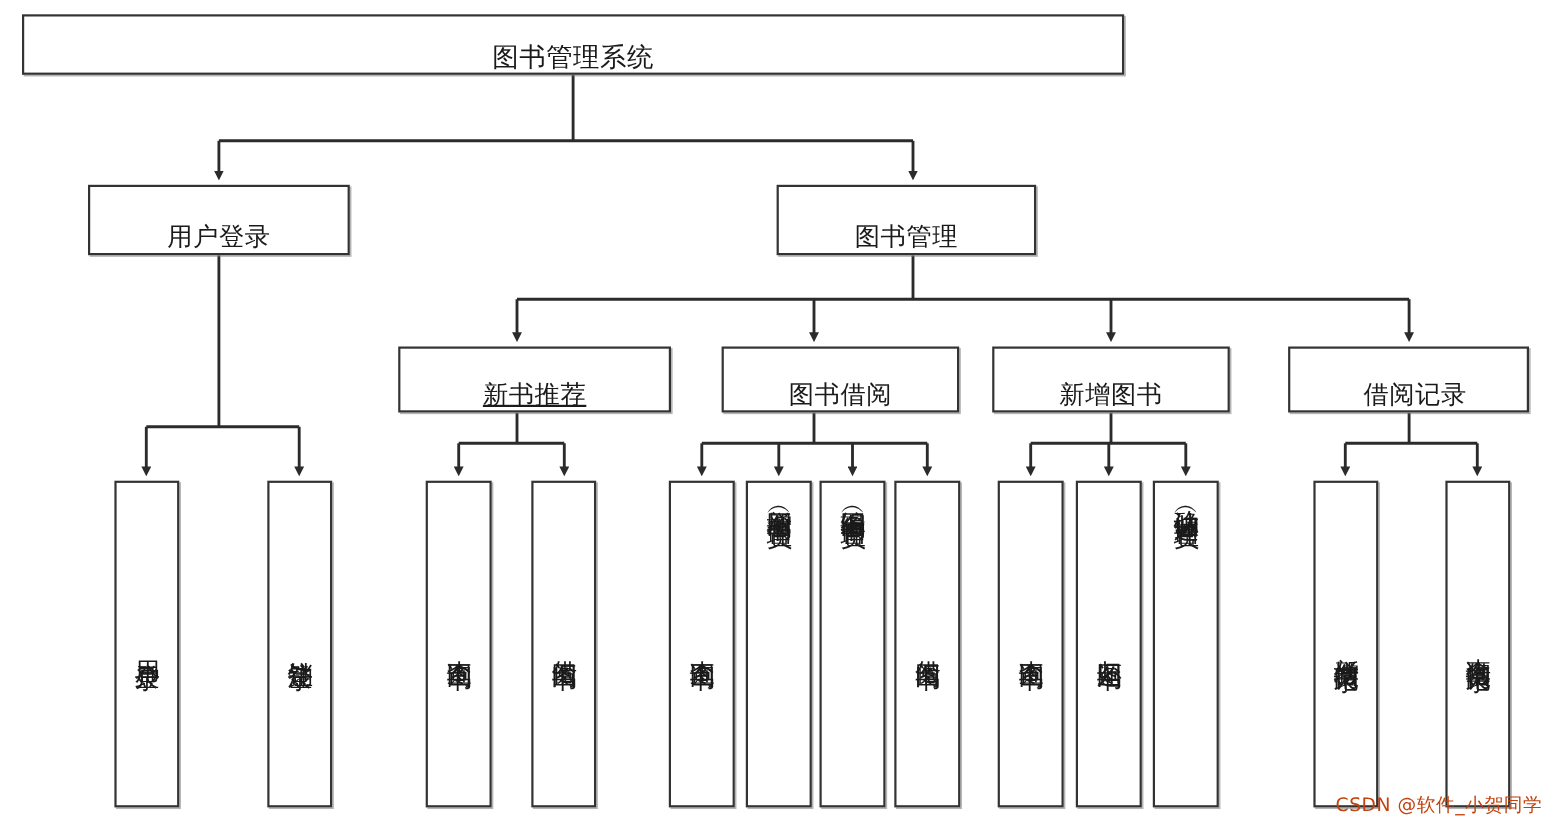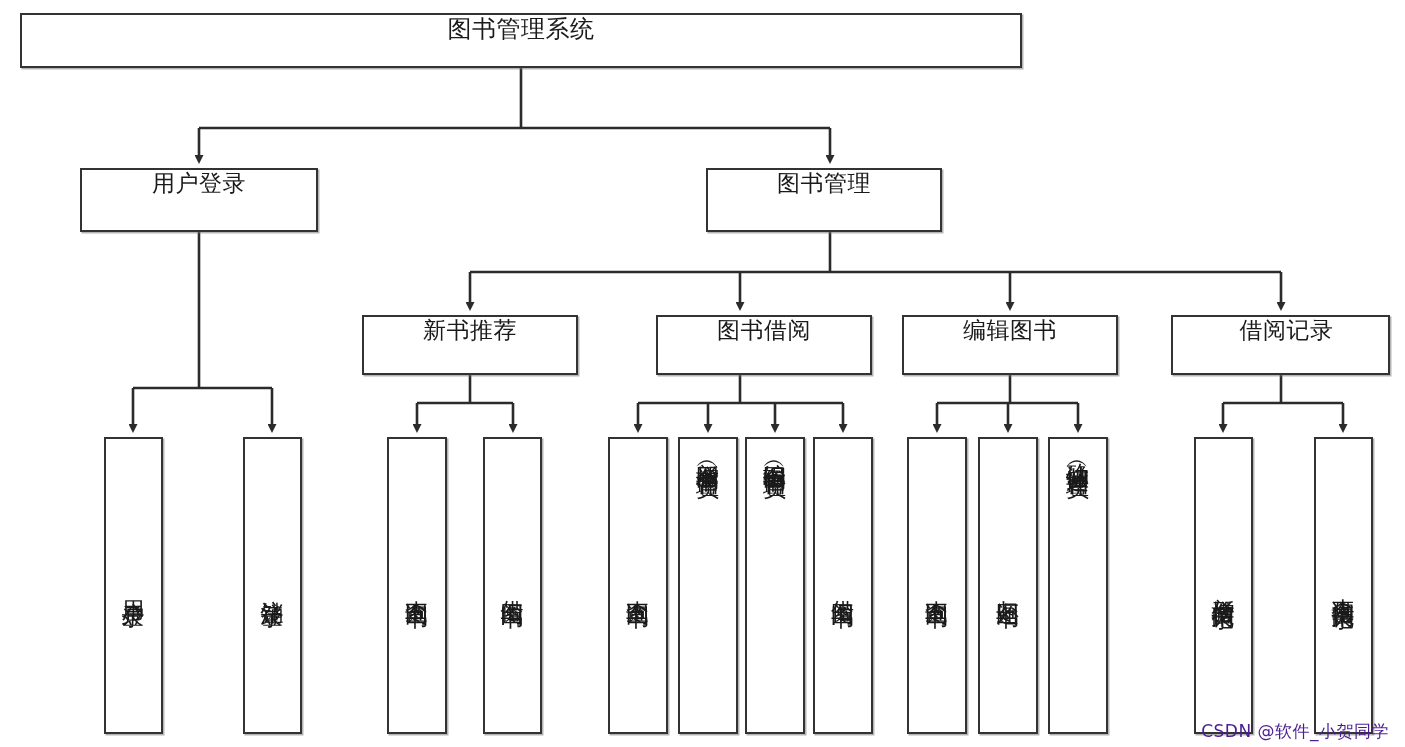--- a/index.html
+++ b/index.html
@@ -28,21 +28,21 @@
     pointer-events: none;
   }
   
   .node {
     position: absolute;
     box-sizing: border-box;
     background: #ffffff;
     border: 2px solid #333333;
     box-shadow: 1.5px 1.5px 0 rgba(120,120,120,0.55);
     display: flex;
-    align-items: flex-start;
+    align-items: flex-end;
     justify-content: center;
     color: #1a1a1a;
   }
   .node-label {
     display: block;
     line-height: 1.18;
     letter-spacing: 0.5px;
     white-space: nowrap;
   }
   
@@ -66,24 +66,24 @@
     max-height: 100%;
   }
   
   .node.vertical.centered {
     align-items: center;
     padding-top: 0;
   }
   
   #watermark {
     position: absolute;
-    right: 16px;
+    right: 3px;
     bottom: 4px;
     font-size: 17px;
-    color: #4c1d95;
+    color: #c2410c;
     letter-spacing: 0.5px;
     white-space: nowrap;
     font-family: "DejaVu Sans", "Liberation Sans", sans-serif;
   }
 </style>
 </head>
 <body>
 
 <div id="diagram-root">
 
@@ -142,30 +142,30 @@
   </div>
 
   <div class="node horizontal" style="left:80px; top:168px; width:238px; height:64px;">
     <span class="node-label">用户登录</span>
   </div>
 
   <div class="node horizontal" style="left:706px; top:168px; width:236px; height:64px;">
     <span class="node-label">图书管理</span>
   </div>
 
-  <div class="node horizontal" style="left:362px; top:315px; width:216px; height:60px;">
+  <div class="node horizontal" style="left:362px; top:315px; width:248px; height:60px;text-decoration:underline;">
     <span class="node-label">新书推荐</span>
   </div>
 
   <div class="node horizontal" style="left:632px; top:315px; width:216px; height:60px;margin-left:24px;">
     <span class="node-label">图书借阅</span>
   </div>
 
   <div class="node horizontal" style="left:902px; top:315px; width:216px; height:60px;">
-    <span class="node-label">编辑图书</span>
+    <span class="node-label">新增图书</span>
   </div>
 
   <div class="node horizontal" style="left:1171px; top:315px; width:219px; height:60px;padding-left:12px;">
     <span class="node-label">借阅记录</span>
   </div>
 
   <div class="node vertical centered" style="left:104px; top:437px; width:59px; height:297px;">
     <span class="node-label">用户登录</span>
   </div>
 

